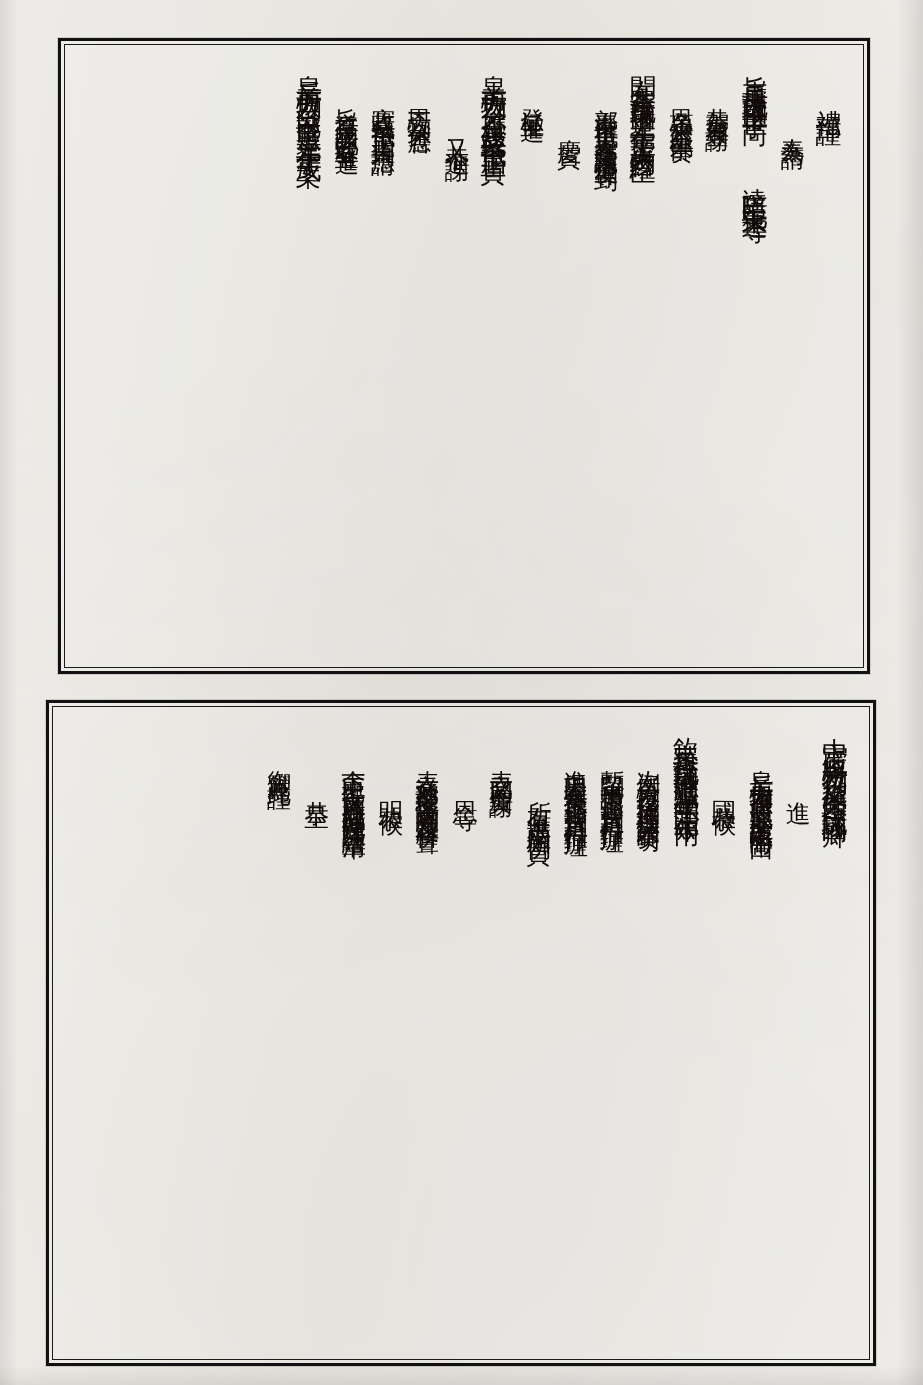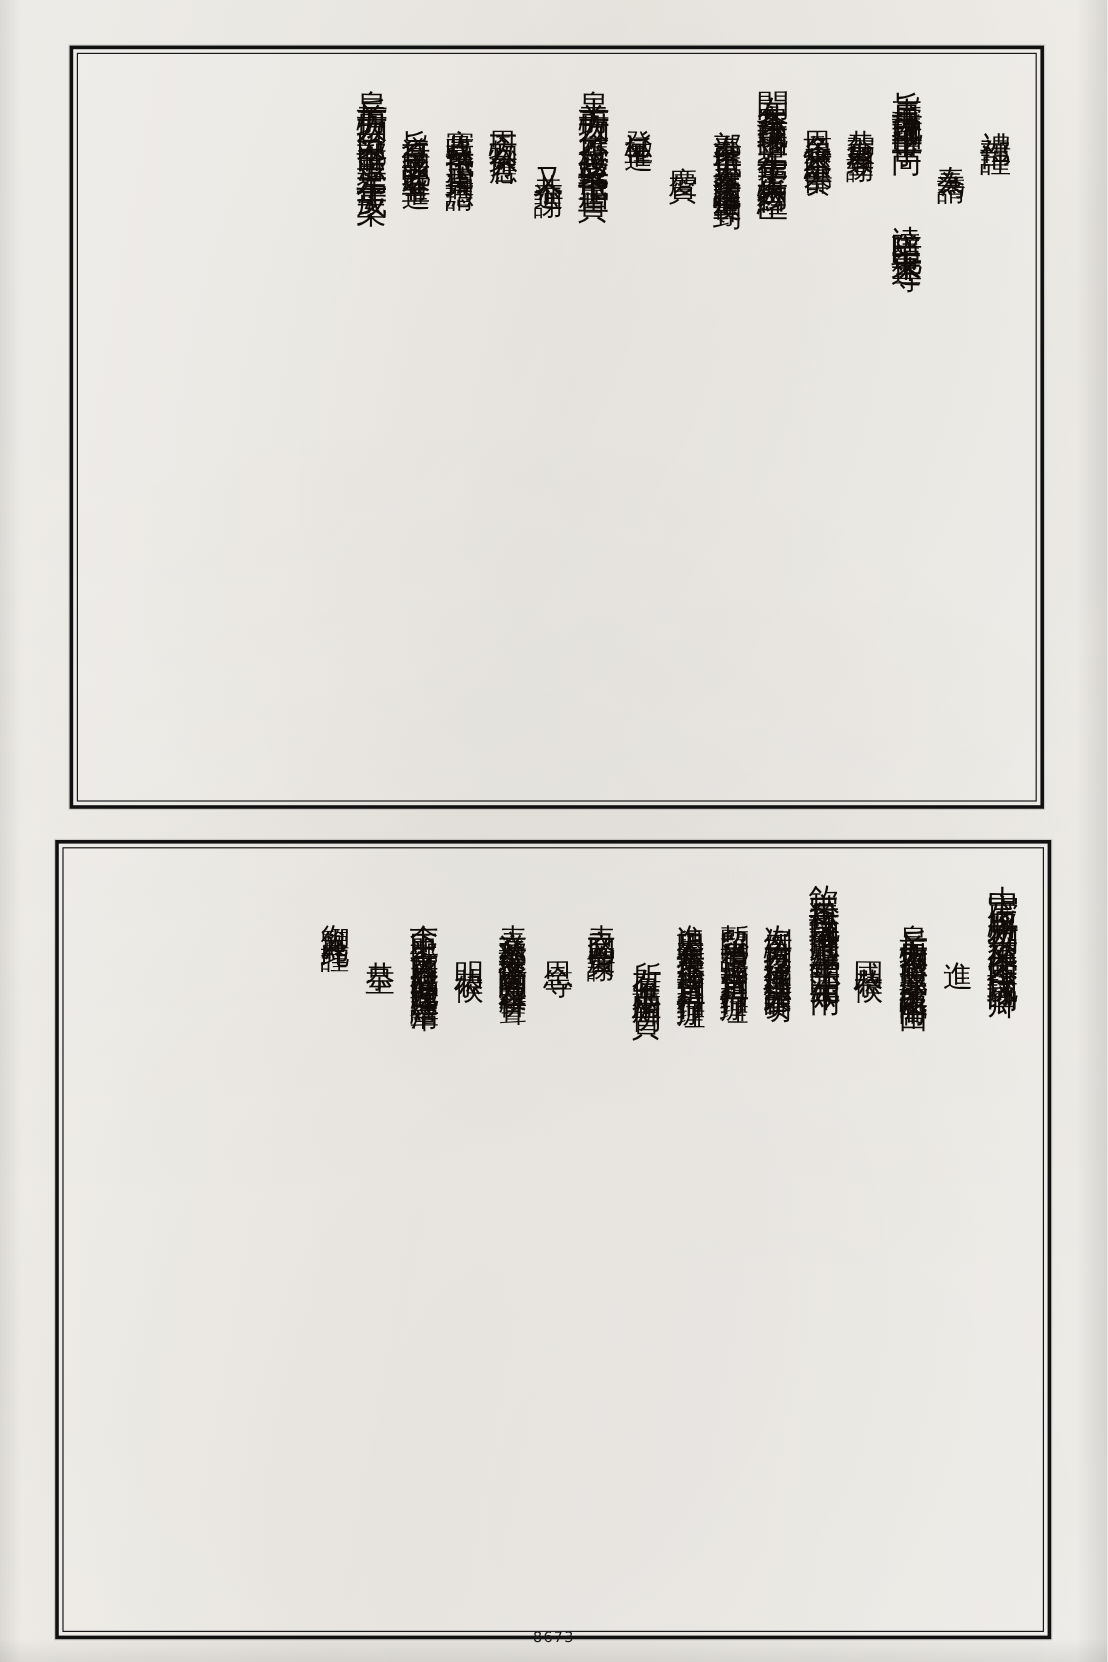--- a/index.html
+++ b/index.html
@@ -158,18 +158,17 @@
       <div class="col s2 indent-1 skew-a">表文已同慶賀謝</div>
       <div class="col s3 indent-2 skew-b">恩等</div>
       <div class="col s2 indent-1 skew-c">表文送部業經據咨送內閣具題各併聲</div>
       <div class="col s3 indent-2 skew-a">明恭候</div>
       <div class="col s2 indent-1 skew-b">命下臣部行文內務府武備院連照謹繕清單</div>
       <div class="col s3 indent-2 skew-c">恭呈</div>
       <div class="col s2 indent-1 skew-a">御覽為此謹</div>
     </div>
   </div>
 
-  <div class="page-number">8673</div>
 
   <div class="edge-shadow-right"></div>
   <div class="edge-shadow-bottom"></div>
   <div class="edge-shadow-left"></div>
 </div>
 
 </body></html>

